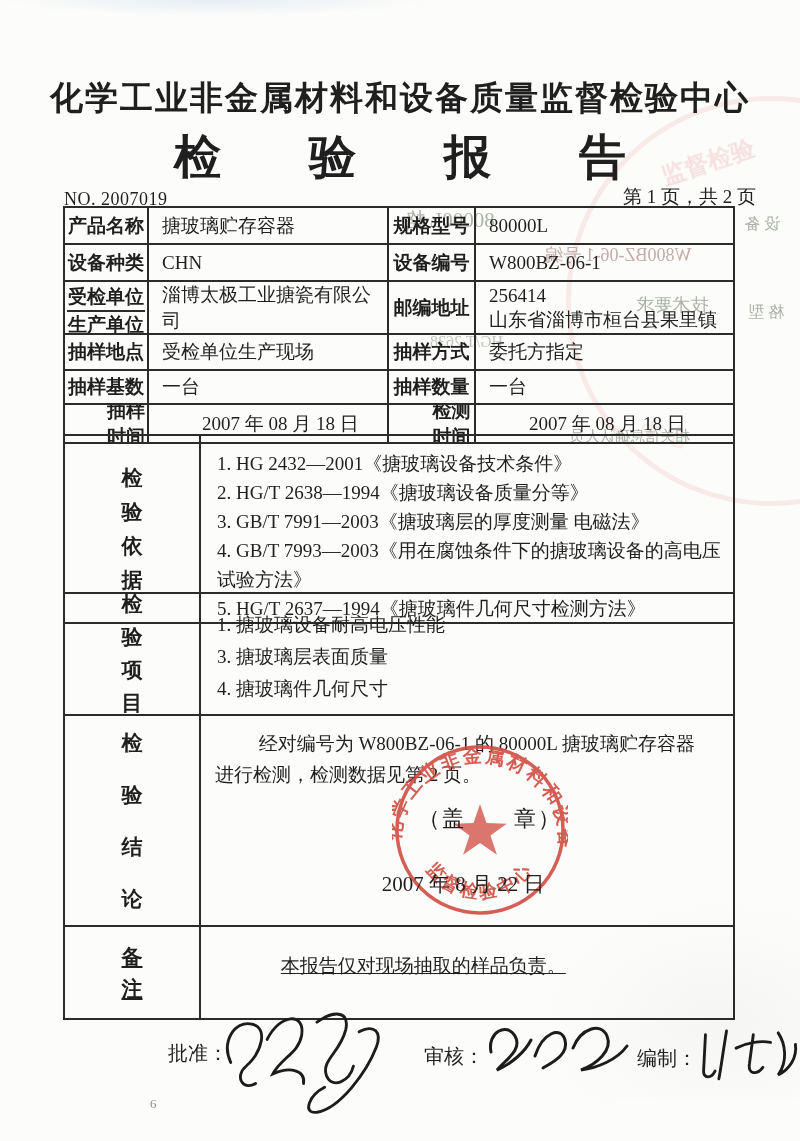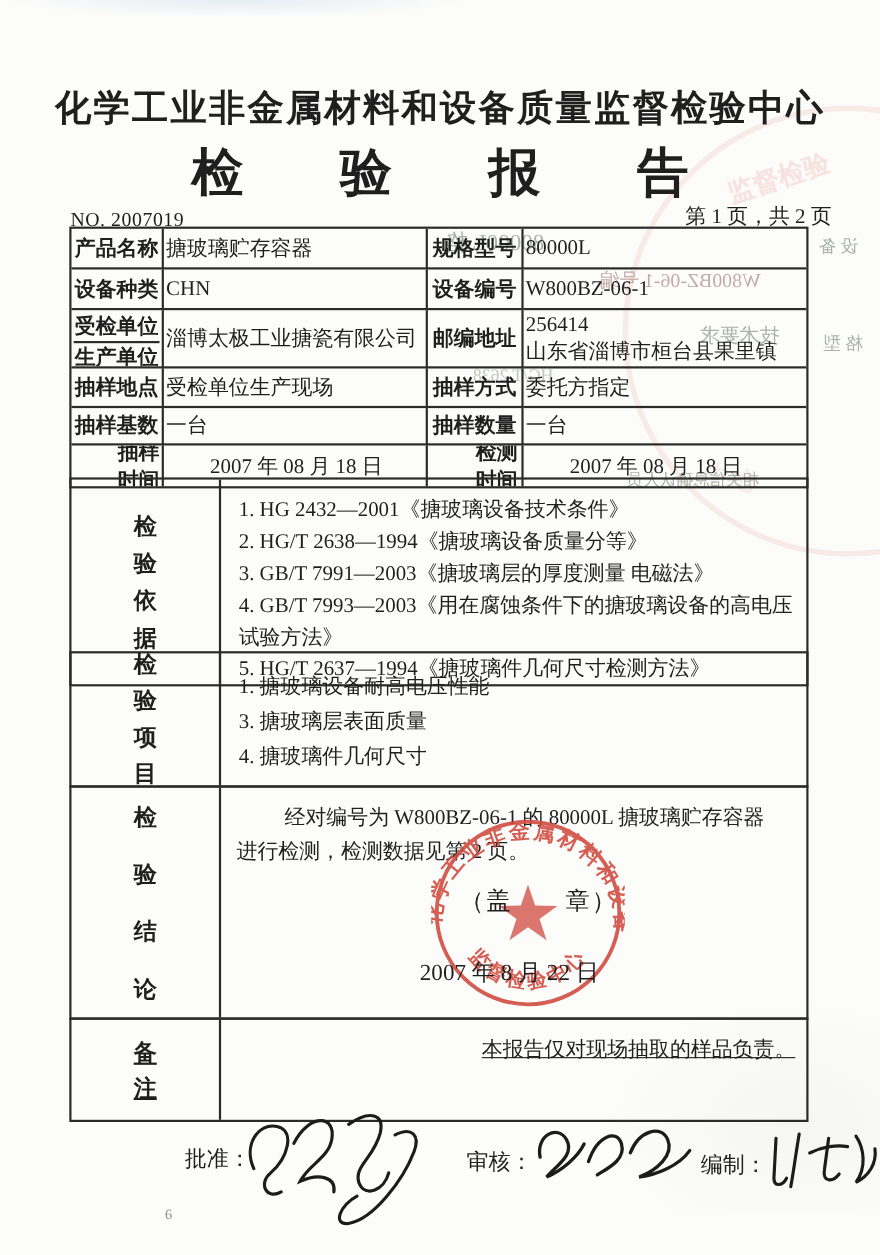--- a/index.html
+++ b/index.html
@@ -23,38 +23,38 @@
     position:absolute;left:63px;top:206px;width:672px;
     display:grid;grid-template-columns:84px 240px 87px 1fr;
     grid-template-rows:37px 37px 53px 36px 34px 37px;
     border:2px solid #2b2b2b;box-sizing:border-box;
   }
   .cell{border-right:2px solid #2b2b2b;border-bottom:2px solid #2b2b2b;
     display:flex;align-items:center;font-size:19px;box-sizing:border-box;overflow:hidden;}
   .cell.lastcol{border-right:none;}
   .cell.lastrow{border-bottom:none;margin-left:40px;}
   .lbl{justify-content:center;font-weight:bold;text-align:center;padding:0 2px;}
-  .val{padding-left:2px;}
+  .val{padding-left:13px;}
   .stack{flex-direction:column;align-items:stretch;padding:2px;}
   .stack > div{flex:1;display:flex;align-items:center;justify-content:center;font-weight:bold;}
   .stack > div:first-child{border-bottom:2px solid #2b2b2b;}
   .twoline{flex-direction:column;align-items:flex-start;justify-content:center;line-height:24px;}
   
   .sec{position:absolute;left:63px;width:672px;border:2px solid #2b2b2b;box-sizing:border-box;display:flex;}
   .sec-label{width:136px;border-right:2px solid #2b2b2b;display:flex;align-items:center;justify-content:center;box-sizing:border-box;}
   .vtext{width:24px;font-size:21px;font-weight:bold;text-align:center;word-break:break-all;}
   .sec-content{flex:1;position:relative;}
   .sec-basis{top:434px;height:190px;}
   .sec-items{top:592px;height:124px;}
   .sec-conclusion{top:714px;height:213px;}
   .sec-remarks{top:925px;height:95px;text-decoration:underline;}
   .list{padding:13px 6px 0 16px;font-size:19px;line-height:29px;}
   .items-list{padding:15px 6px 0 16px;line-height:32px;}
   .conclusion-text{padding:12px 20px 0 14px;font-size:19px;line-height:31px;text-indent:2.3em;}
-  .remarks-text{padding:14px 10px 0 0;font-size:19px;text-indent:4.2em;text-align:right;}
+  .remarks-text{padding:26px 10px 0 0;font-size:19px;text-indent:4.2em;}
   
   .stamp-svg{position:absolute;left:392px;top:742px;opacity:.88;}
   .seal-note{position:absolute;left:398px;top:804px;width:184px;text-align:center;
     font-size:22px;letter-spacing:2px;}
   .stamp-date{position:absolute;left:356px;top:870px;width:214px;text-align:center;font-size:21px;}
   
   .sig-label{position:absolute;font-size:20px;}
   .lab-approve{left:168px;top:1040px;}
   .lab-review{left:424px;top:1043px;}
   .lab-prepare{left:637px;top:1045px;}

